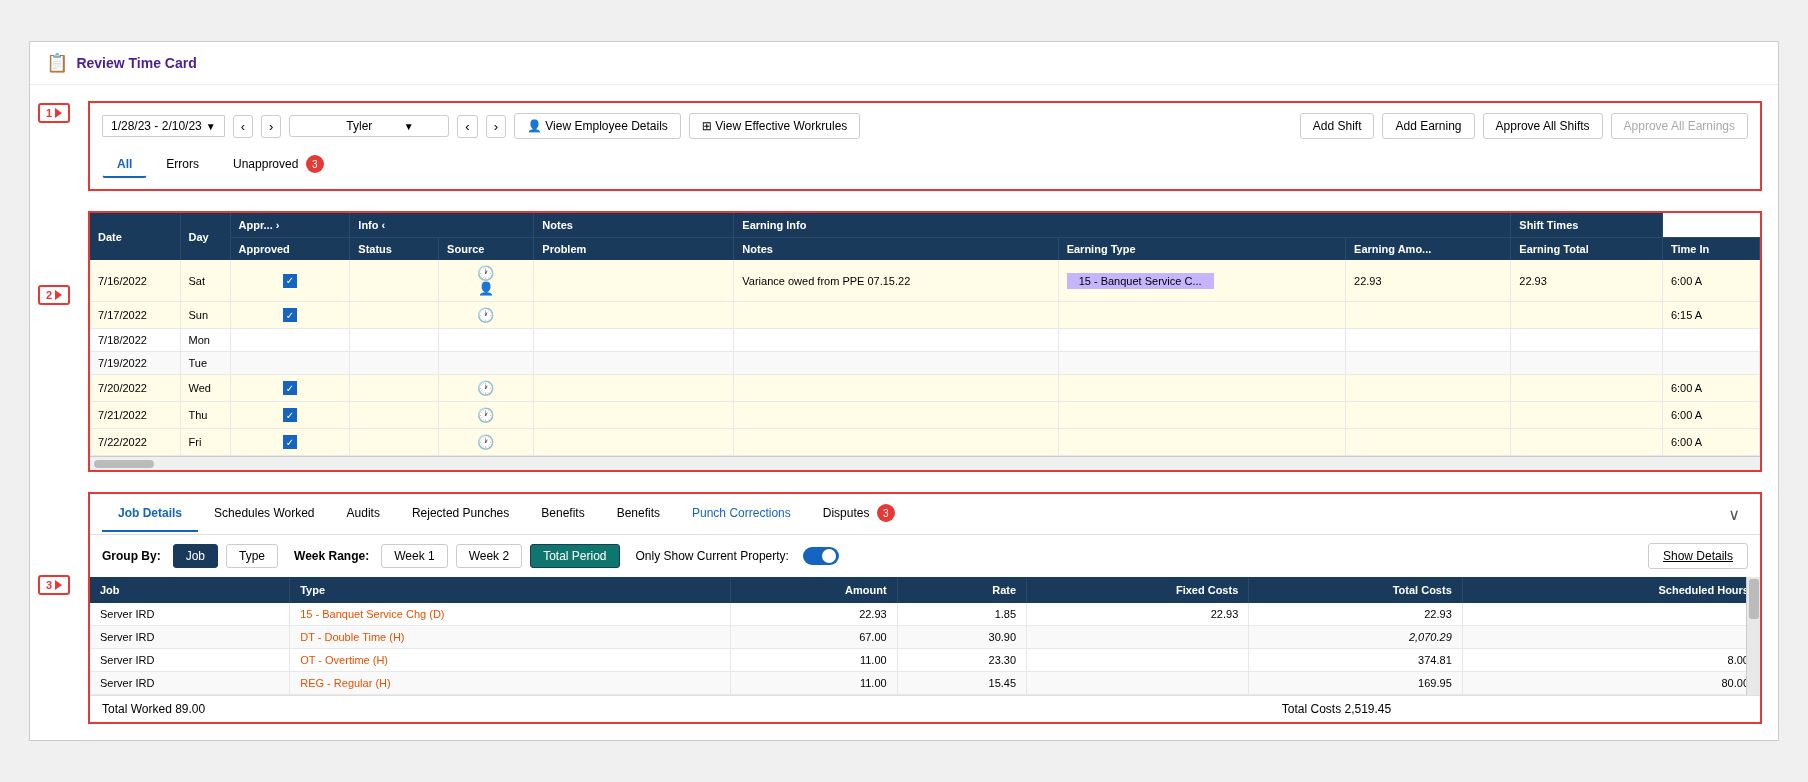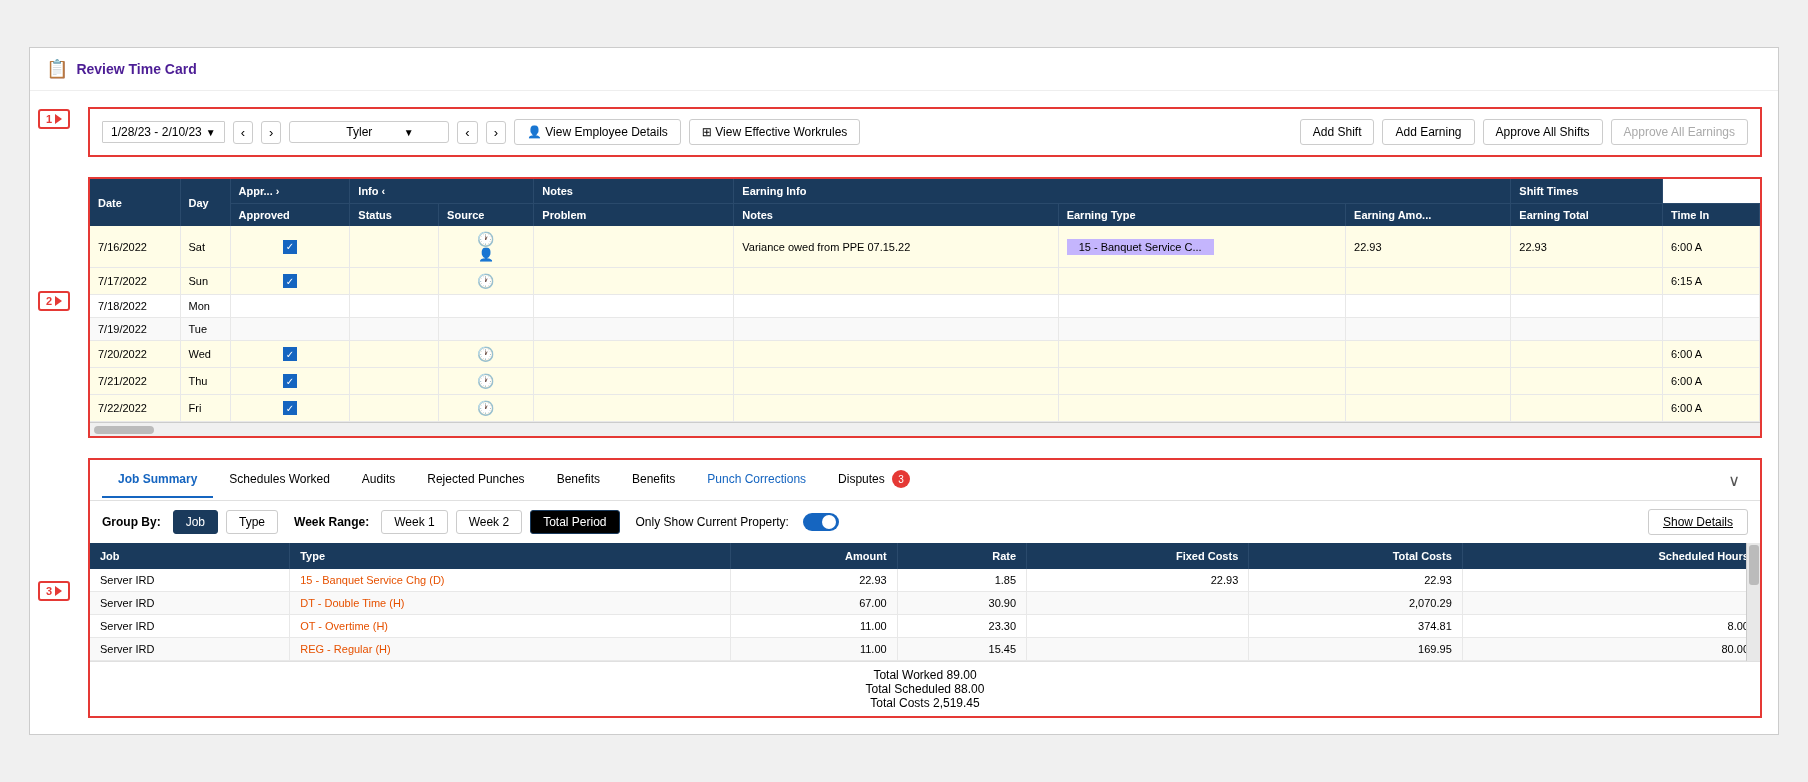--- a/index.html
+++ b/index.html
@@ -44,31 +44,31 @@
     .tab.active { border-bottom: 2px solid #1565c0; color: #1565c0; font-weight: bold; }
     .tab.link { color: #1565c0; }
     .tab-spacer { flex: 1; }
     .chevron-btn { border: none; background: none; cursor: pointer; font-size: 16px; color: #555; padding: 8px; }
     .controls-row { display: flex; align-items: center; gap: 8px; padding: 8px 12px; }
     .group-label { font-size: 12px; font-weight: bold; margin-right: 4px; }
     .group-btn { border: 1px solid #ccc; background: #fff; padding: 4px 12px; cursor: pointer; border-radius: 3px; font-size: 12px; }
     .group-btn.active { background: #1a3a5c; color: #fff; border-color: #1a3a5c; }
     .range-label { font-size: 12px; font-weight: bold; margin-left: 8px; margin-right: 4px; }
     .range-btn { border: 1px solid #ccc; background: #fff; padding: 4px 12px; cursor: pointer; border-radius: 3px; font-size: 12px; }
-    .range-btn.active { background: #000000; color: #fff; border-color: #1a3a5c; }
+    .range-btn.active { background: #0f766e; color: #fff; border-color: #1a3a5c; }
     .only-label { font-size: 12px; margin-left: 8px; }
     .toggle { display: inline-block; width: 36px; height: 18px; background: #1565c0; border-radius: 9px; position: relative; cursor: pointer; margin-left: 6px; vertical-align: middle; }
     .toggle::after { content: ''; position: absolute; width: 14px; height: 14px; background: #fff; border-radius: 50%; top: 2px; right: 3px; }
     .show-details-btn { margin-left: auto; border: 1px solid #ccc; background: #fff; padding: 5px 14px; cursor: pointer; border-radius: 3px; font-size: 12px; text-decoration: underline; }
     .summary-table { width: 100%; border-collapse: collapse; }
     .summary-table thead th { background: #1a3a5c; color: #fff; padding: 7px 10px; font-size: 11px; text-align: left; border-right: 1px solid #2a4a6c; }
     .summary-table tbody tr:nth-child(even) { background: #f9f9f9; }
     .summary-table tbody tr:nth-child(odd) { background: #fff; }
     .summary-table tbody td { padding: 5px 10px; font-size: 11px; border-right: 1px solid #e8e8e8; }
-    .footer-row { display: flex; align-items: center; padding: 6px 12px; border-top: 1px solid #e0e0e0; font-size: 12px; gap: 0; flex-direction: column; }
+    .footer-row { display: flex; align-items: center; padding: 6px 12px; border-top: 1px solid #e0e0e0; font-size: 12px; gap: 0; }
     .footer-item { flex: 1; }
     .footer-item:last-child { text-align: right; }
     .footer-item:nth-child(2) { text-align: center; }
   </style>
 </head>
 <body>
 
 <div class="page-wrapper">
 
   <div class="page-header">
@@ -135,20 +135,28 @@
           <span>Add Earning</span>
         </button>
         <button class="toolbar-btn">
           <span>Approve All Shifts</span>
         </button>
         <button class="toolbar-btn disabled">
           <span>Approve All Earnings</span>
         </button>
       </div>
 
+      <div class="filter-row">
+        <span class="filter-tab active">All</span>
+        <span class="filter-tab">Errors</span>
+        <span class="filter-tab">
+          <span>Unapproved</span>
+          <span class="badge">3</span>
+        </span>
+      </div>
     </div>
 
     <div class="section2">
       <div class="table-wrapper">
         <table>
           <thead>
             <tr class="header-top">
               <th rowspan="2" style="width:90px;">Date</th>
               <th rowspan="2" style="width:50px;">Day</th>
               <th colspan="1">Appr... ›</th>
@@ -266,21 +274,21 @@
 
         <div style="height:14px; background:#f0f0f0; border-top:1px solid #ccc; display:flex; align-items:center; padding:0 4px;">
           <div style="width:60px; height:8px; background:#bbb; border-radius:4px;"></div>
         </div>
       </div>
     </div>
 
     <div class="section3">
 
       <div class="tabs-row">
-        <span class="tab active">Job Summary</span>
+        <span class="tab active">Job Details</span>
         <span class="tab">Schedules Worked</span>
         <span class="tab">Audits</span>
         <span class="tab">Rejected Punches</span>
         <span class="tab">Benefits</span>
         <span class="tab">Benefits</span>
         <span class="tab link">Punch Corrections</span>
         <span class="tab">
           <span>Disputes</span>
           <span class="badge">3</span>
         </span>
@@ -323,21 +331,21 @@
                 <td style="text-align: right;">22.93</td>
                 <td style="text-align: right;">22.93</td>
                 <td style="text-align: right;"></td>
               </tr>
               <tr>
                 <td style="text-align: left;">Server IRD</td>
                 <td style="text-align: left; color: rgb(230, 81, 0);">DT - Double Time (H)</td>
                 <td style="text-align: right;">67.00</td>
                 <td style="text-align: right;">30.90</td>
                 <td style="text-align: right;"></td>
-                <td style="text-align: right;">2,070.29</td>
+                <td style="text-align: right; font-style: italic;">2,070.29</td>
                 <td style="text-align: right;"></td>
               </tr>
               <tr>
                 <td style="text-align: left;">Server IRD</td>
                 <td style="text-align: left; color: rgb(230, 81, 0);">OT - Overtime (H)</td>
                 <td style="text-align: right;">11.00</td>
                 <td style="text-align: right;">23.30</td>
                 <td style="text-align: right;"></td>
                 <td style="text-align: right;">374.81</td>
                 <td style="text-align: right;">8.00</td>
@@ -354,19 +362,18 @@
             </tbody>
         </table>
 
         <div style="position:absolute;right:0;top:0;bottom:0;width:14px;background:#e8e8e8;border-left:1px solid #ccc;">
           <div style="width:10px;height:40px;background:#bbb;border-radius:3px;margin:2px auto;"></div>
         </div>
       </div>
 
       <div class="footer-row">
         <span class="footer-item">Total Worked 89.00</span>
-        <span class="footer-item">Total Scheduled 88.00</span>
         <span class="footer-item">Total Costs 2,519.45</span>
       </div>
     </div>
 
   </div>
 </div>
 
 </body></html>

